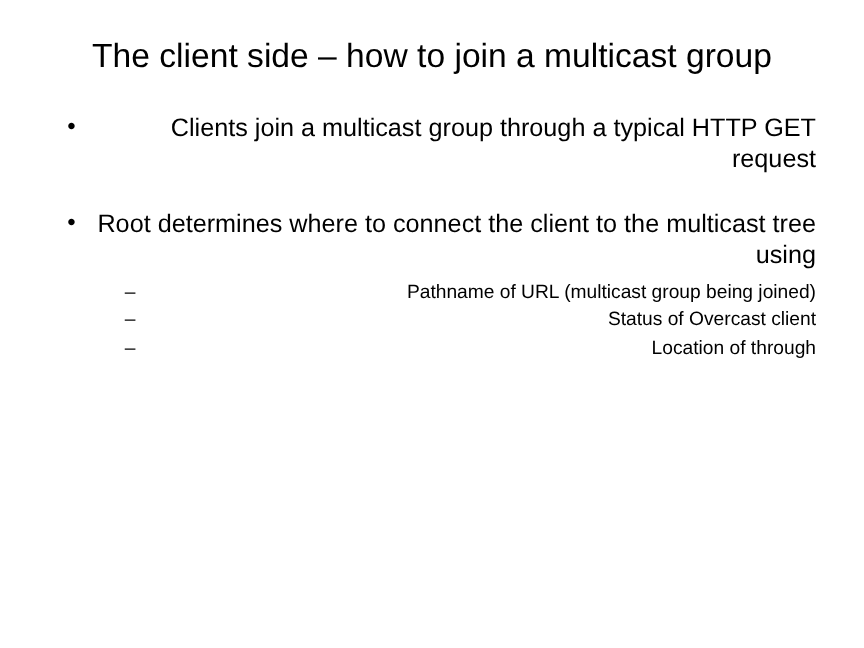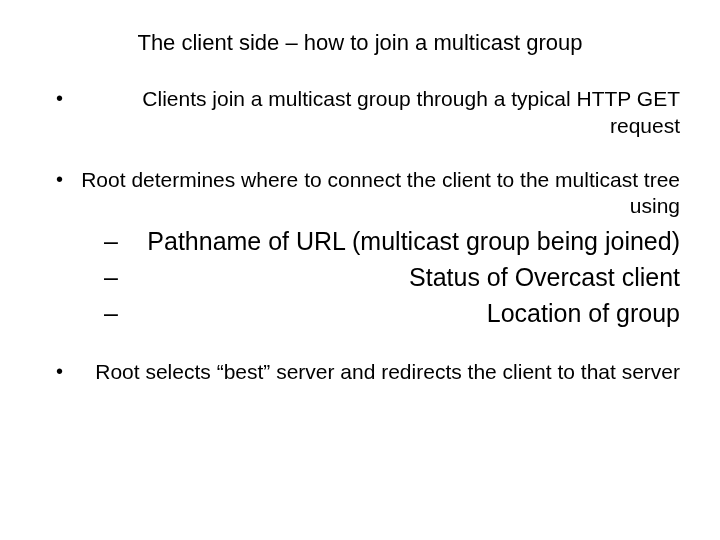--- a/index.html
+++ b/index.html
@@ -11,21 +11,21 @@
     font-family: Arial, Helvetica, sans-serif;
     color: #000000;
   }
   .slide {
     box-sizing: border-box;
     width: 720px;
     height: 540px;
     padding: 20px 40px 20px 40px;
   }
   .title {
-    font-size: 22px;
+    font-size: 28px;
     text-align: center;
     margin: 10px 20px 30px 20px;
     line-height: 1.2;
   }
   ul.level1 {
     list-style: none;
     padding-left: 10px;
     margin: 0;
   }
   ul.level1 > li {
@@ -44,21 +44,21 @@
     font-size: 20px;
   }
   ul.level2 {
     list-style: none;
     padding-left: 24px;
     margin: 6px 0 0 0;
   }
   ul.level2 > li {
     position: relative;
     padding-left: 24px;
-    font-size: 25px;
+    font-size: 16px;
     line-height: 1.35;
     margin-bottom: 2px;
   }
   ul.level2 > li::before {
     content: "–";
     position: absolute;
     left: 2px;
     top: 0;
   }
 </style>
@@ -75,21 +75,18 @@
     <li>
       <span>Root determines where to connect the client to the multicast tree using</span>
       <ul class="level2">
         <li>
           <span>Pathname of URL (multicast group being joined)</span>
         </li>
         <li>
           <span>Status of Overcast client</span>
         </li>
         <li>
-          <span>Location of group</span>
+          <span>Location of through</span>
         </li>
       </ul>
-    </li>
-    <li>
-      <span>Root selects “best” server and redirects the client to that server</span>
     </li>
   </ul>
 </div>
 
 </body></html>

